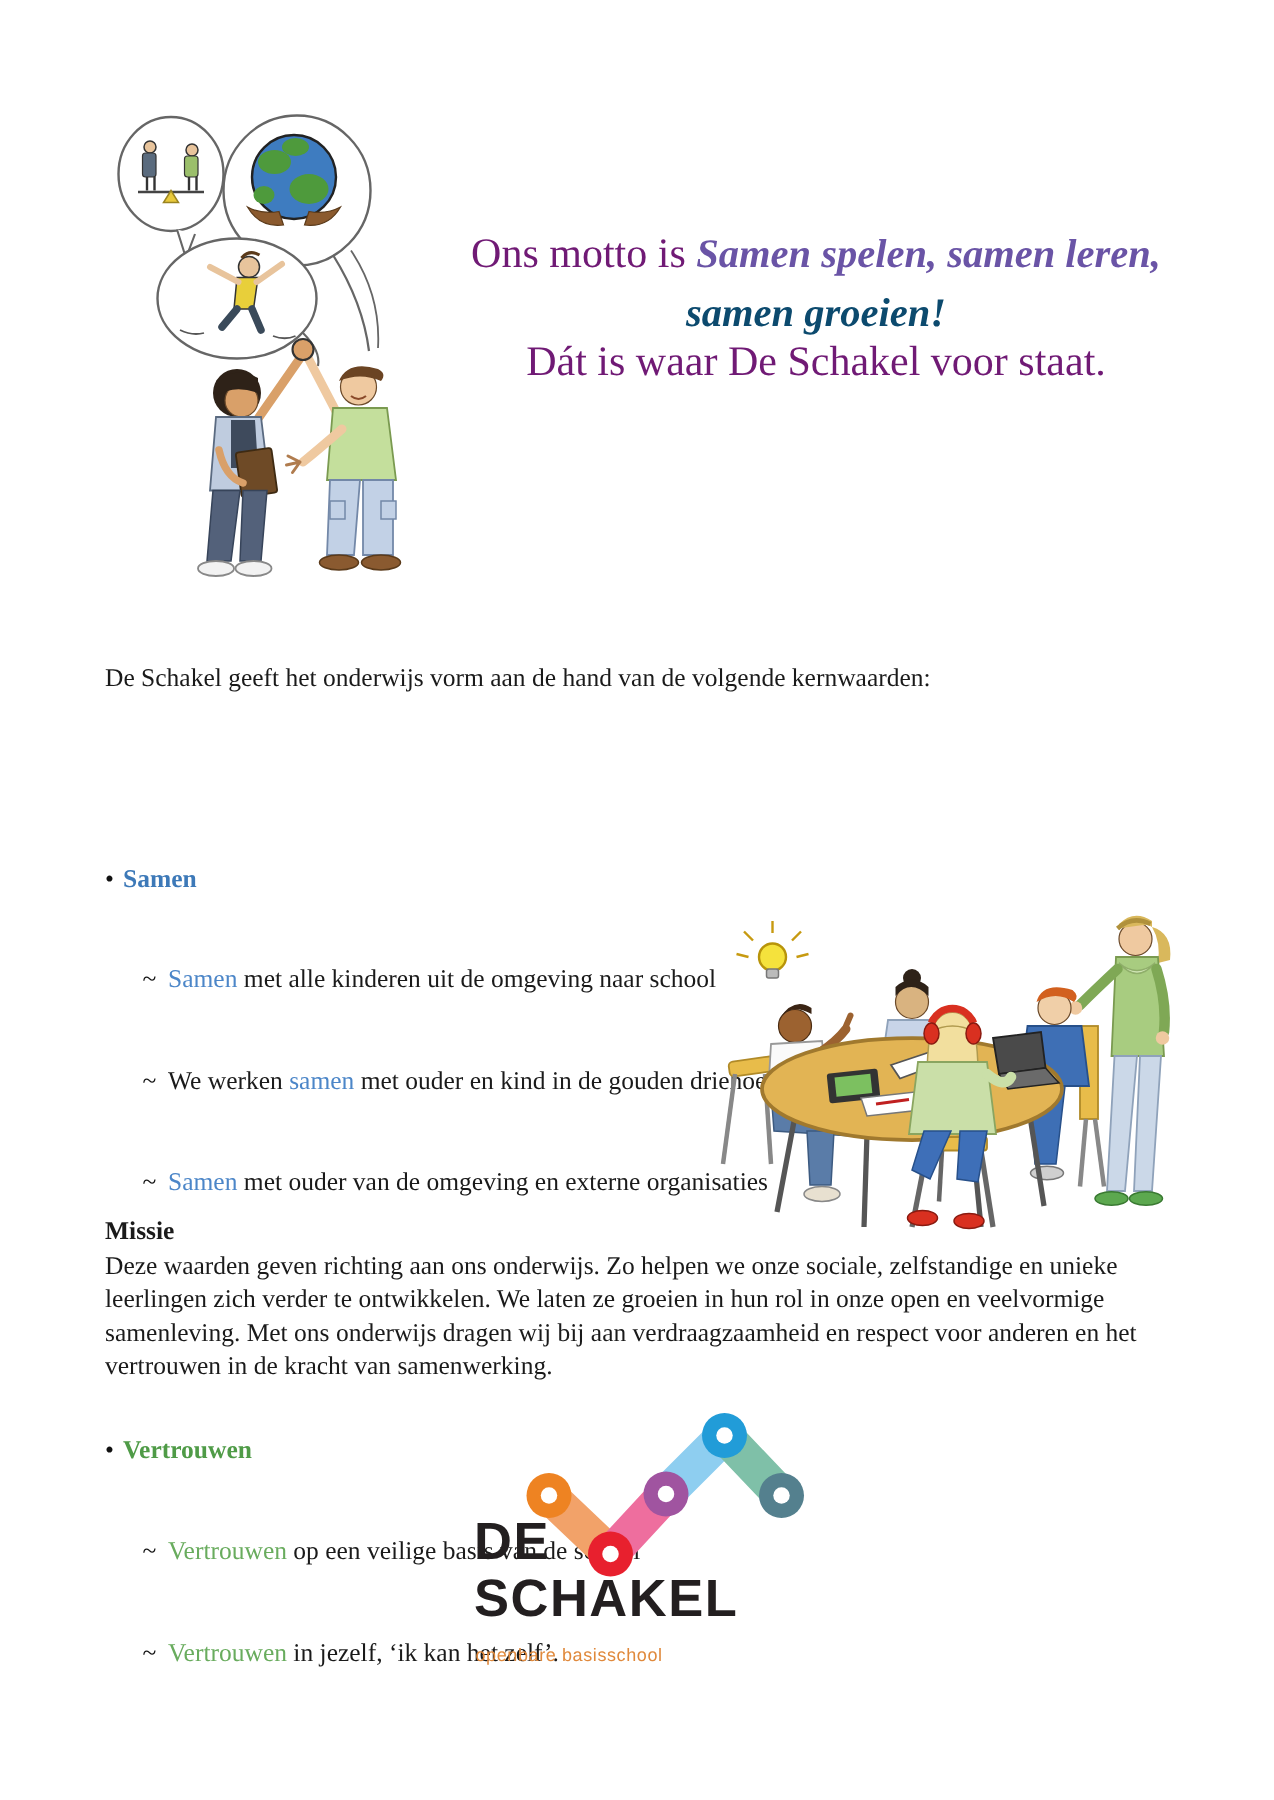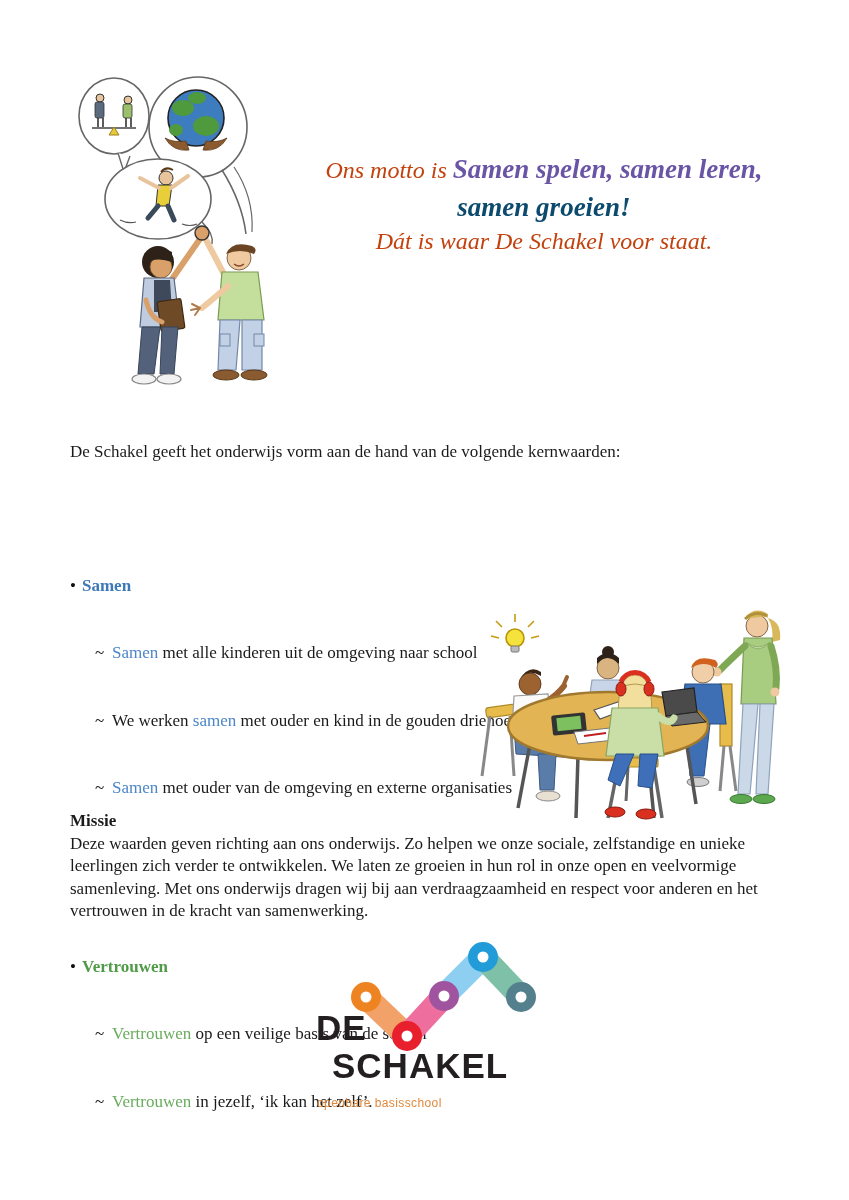--- a/index.html
+++ b/index.html
@@ -3,39 +3,39 @@
 <meta charset="utf-8">
 <style>
   html,body{margin:0;padding:0;background:#888;}
   .page{
     position:relative;width:849px;height:1200px;margin:0 auto;
     background:#ffffff;overflow:hidden;
     font-family:"Liberation Serif", serif;color:#1a1a1a;
   }
   
   .motto{position:absolute;left:288px;top:152px;width:512px;text-align:center;line-height:34px;}
-  .motto .plain{font-size:24px;color:#c2410c;font-style:italic;}
+  .motto .plain{font-size:28px;color:#701a75;}
   .motto .em{font-size:27px;font-weight:bold;font-style:italic;}
   
   .kern{position:absolute;left:70px;top:396px;width:620px;font-size:17px;line-height:22.4px;white-space:pre-wrap;}
   .kern .intro{margin:0;}
   .kern .ghead{margin:0;}
   .kern .ghead .bullet{display:inline-block;width:12px;color:#111;}
   .kern .ghead .glabel{font-weight:bold;}
   .kern .item{margin:0;padding-left:25px;}
   .kern .item .tilde{display:inline-block;width:17px;color:#111;}
   
   .missie{position:absolute;left:70px;top:810px;width:724px;font-size:17px;line-height:22.6px;}
   .missie h3{margin:0;font-size:17px;font-weight:bold;}
   .missie p{margin:0;}
   
   .logo{position:absolute;left:300px;top:938px;width:250px;height:200px;font-family:"Liberation Sans",sans-serif;}
   .logo .chain{position:absolute;left:0;top:0;}
   .logo .l1{position:absolute;left:16px;top:72px;font-size:35px;font-weight:bold;letter-spacing:1px;line-height:36px;}
-  .logo .l2{position:absolute;left:32px;top:110px;font-size:35px;font-weight:bold;letter-spacing:1px;line-height:36px;}
+  .logo .l2{position:absolute;left:16px;top:110px;font-size:35px;font-weight:bold;letter-spacing:1px;line-height:36px;}
   .logo .tag{position:absolute;left:17px;top:158px;font-size:12px;letter-spacing:0.4px;}
   
   .illu-left{position:absolute;left:62px;top:72px;}
   .illu-right{position:absolute;left:458px;top:576px;}
 </style>
 </head>
 <body>
 
 <div class="page">
 

